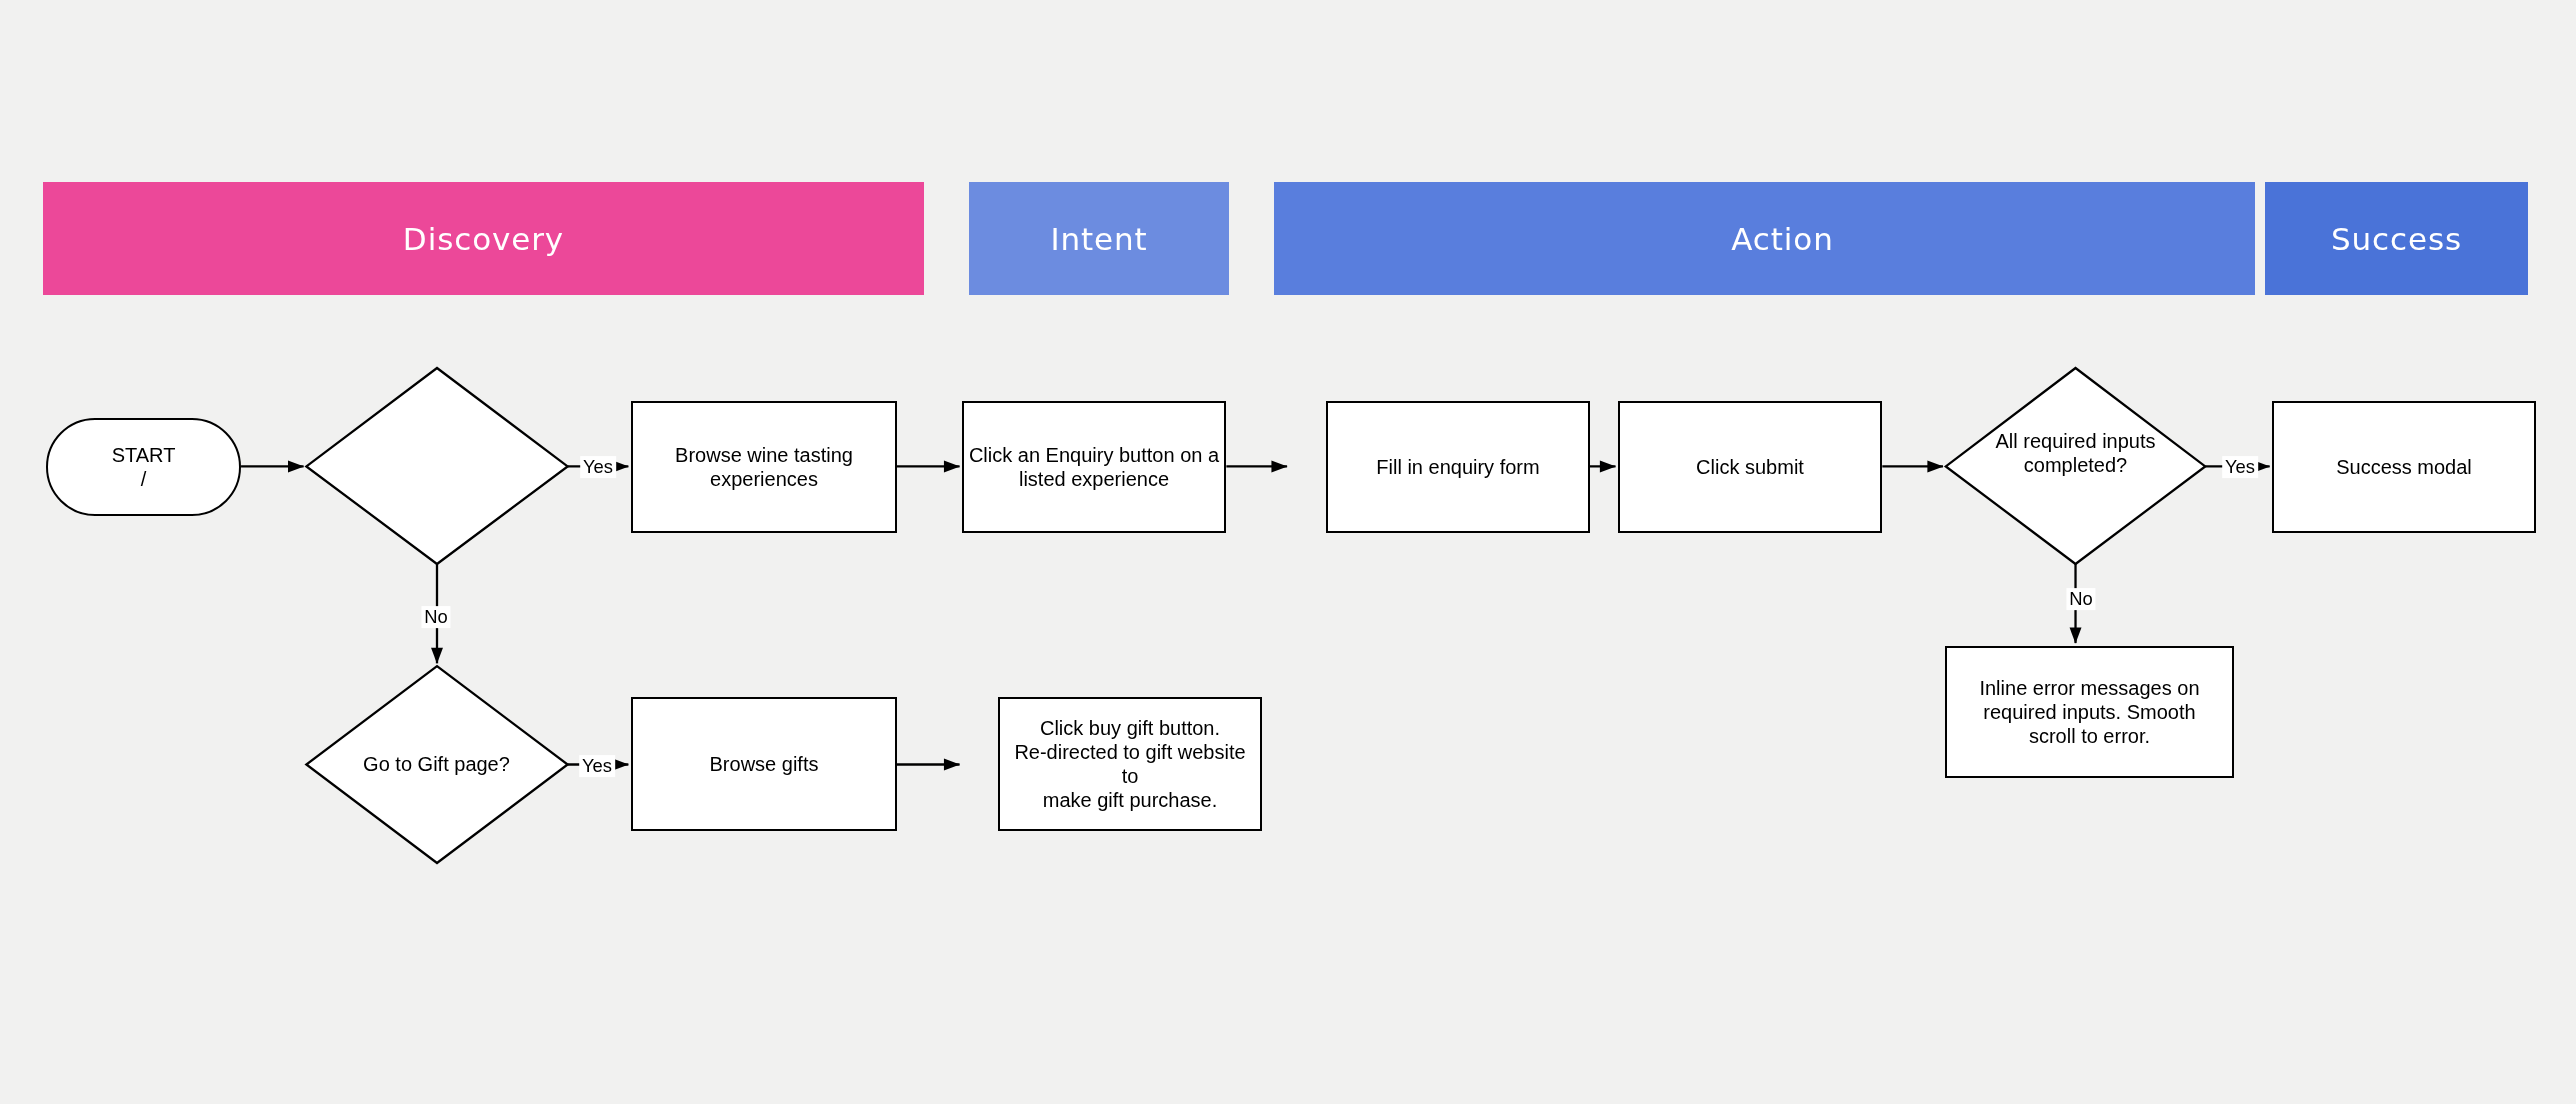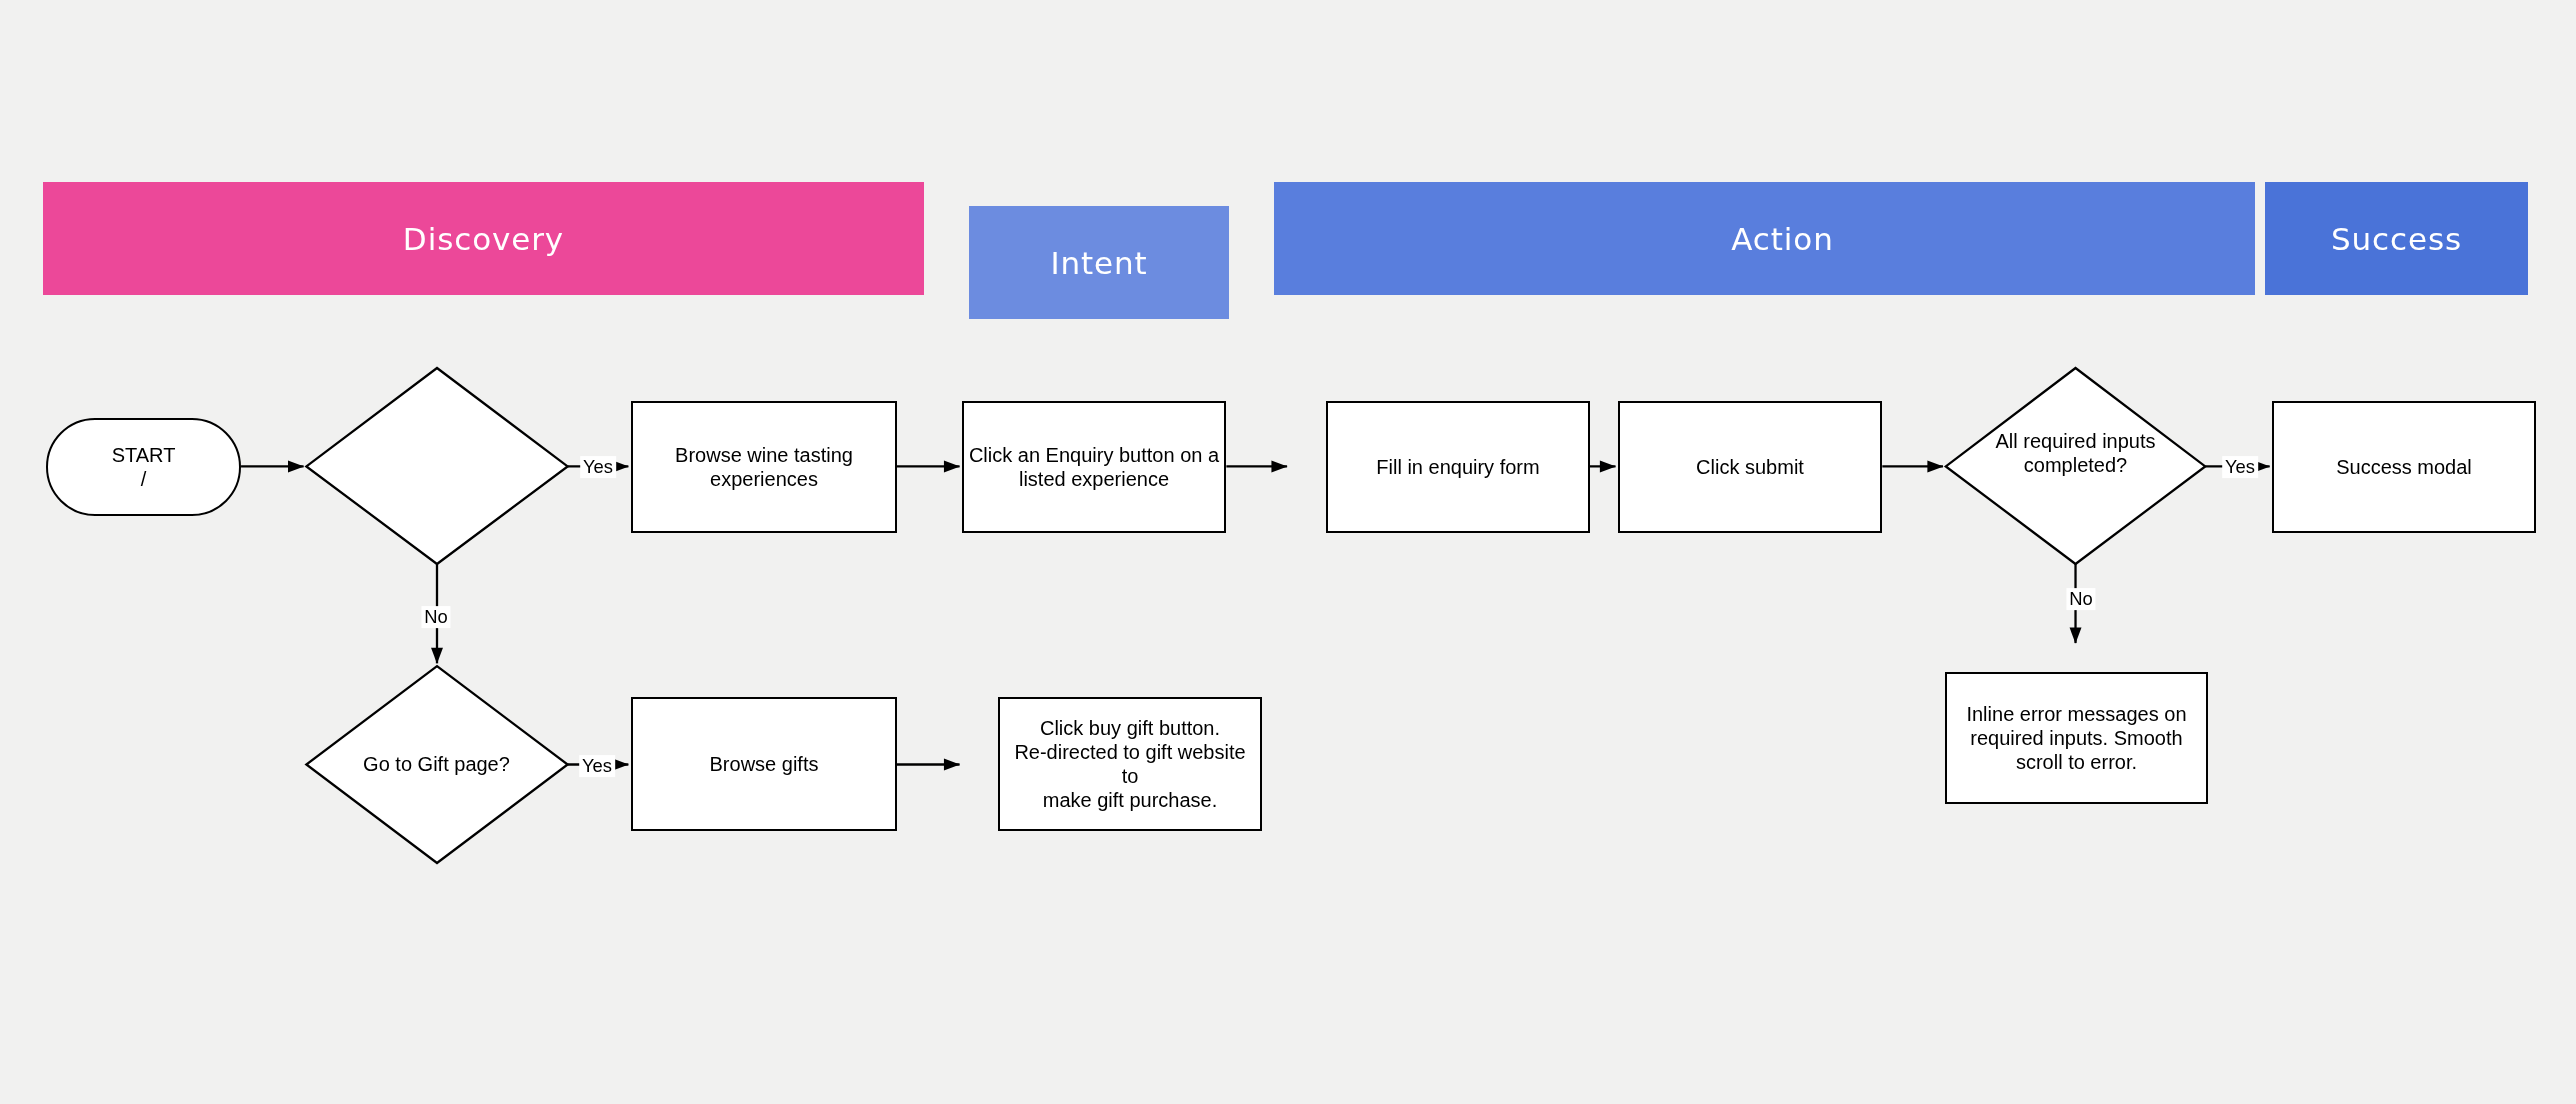--- a/index.html
+++ b/index.html
@@ -19,21 +19,21 @@
     top: 182px; height: 113px;
     display: flex; align-items: center; justify-content: center;
   }
   .band-title {
     color: #ffffff;
     font-family: "DejaVu Sans", sans-serif;
     font-size: 31px;
     letter-spacing: 0.9px;
   }
   #band-discovery { left: 43px;   width: 881px;  }
-  #band-intent    { left: 969px; width: 260px; margin-top: 24px;  }
+  #band-intent    { left: 969px; width: 260px;  }
   #band-action    { left: 1274px; width: 945px; padding-left: 36px; }
   #band-success   { left: 2265px; width: 263px;  }
 
   
   #edge-layer {
     position: absolute; left: 0; top: 0;
     width: 2576px; height: 1104px;
     z-index: 1;
   }
   #edge-layer line { stroke: #000000; stroke-width: 2.5; }
@@ -66,21 +66,21 @@
 
   
   #node-start            { left: 46px;   top: 418px; width: 195px; height: 98px; }
   #node-browse-exp       { left: 631px;  top: 401px; width: 266px; height: 132px; }
   #node-click-enquiry    { left: 962px; top: 401px; width: 264px; height: 132px; }
   #node-fill-form        { left: 1326px; top: 401px; width: 264px; height: 132px; }
   #node-click-submit     { left: 1618px; top: 401px; width: 264px; height: 132px; }
   #node-success-modal    { left: 2272px; top: 401px; width: 264px; height: 132px; }
   #node-browse-gifts     { left: 631px;  top: 697px; width: 266px; height: 134px; }
   #node-buy-gift         { left: 998px; top: 697px; width: 264px; height: 134px; }
-  #node-inline-errors    { left: 1945px; top: 646px; width: 263px; height: 132px; margin-top: 26px; }
+  #node-inline-errors    { left: 1945px; top: 646px; width: 289px; height: 132px; }
 
   #label-go-experiences  { left: 317px;  top: 411px; width: 239px; height: 110px; }
   #label-inputs-complete { left: 1956px; top: 398px; width: 239px; height: 110px; }
   #label-go-gift         { left: 317px;  top: 709px; width: 239px; height: 110px; }
 
   
   .edge-label {
     position: absolute; z-index: 3;
     transform: translate(-50%, -50%);
     background: #ffffff;

